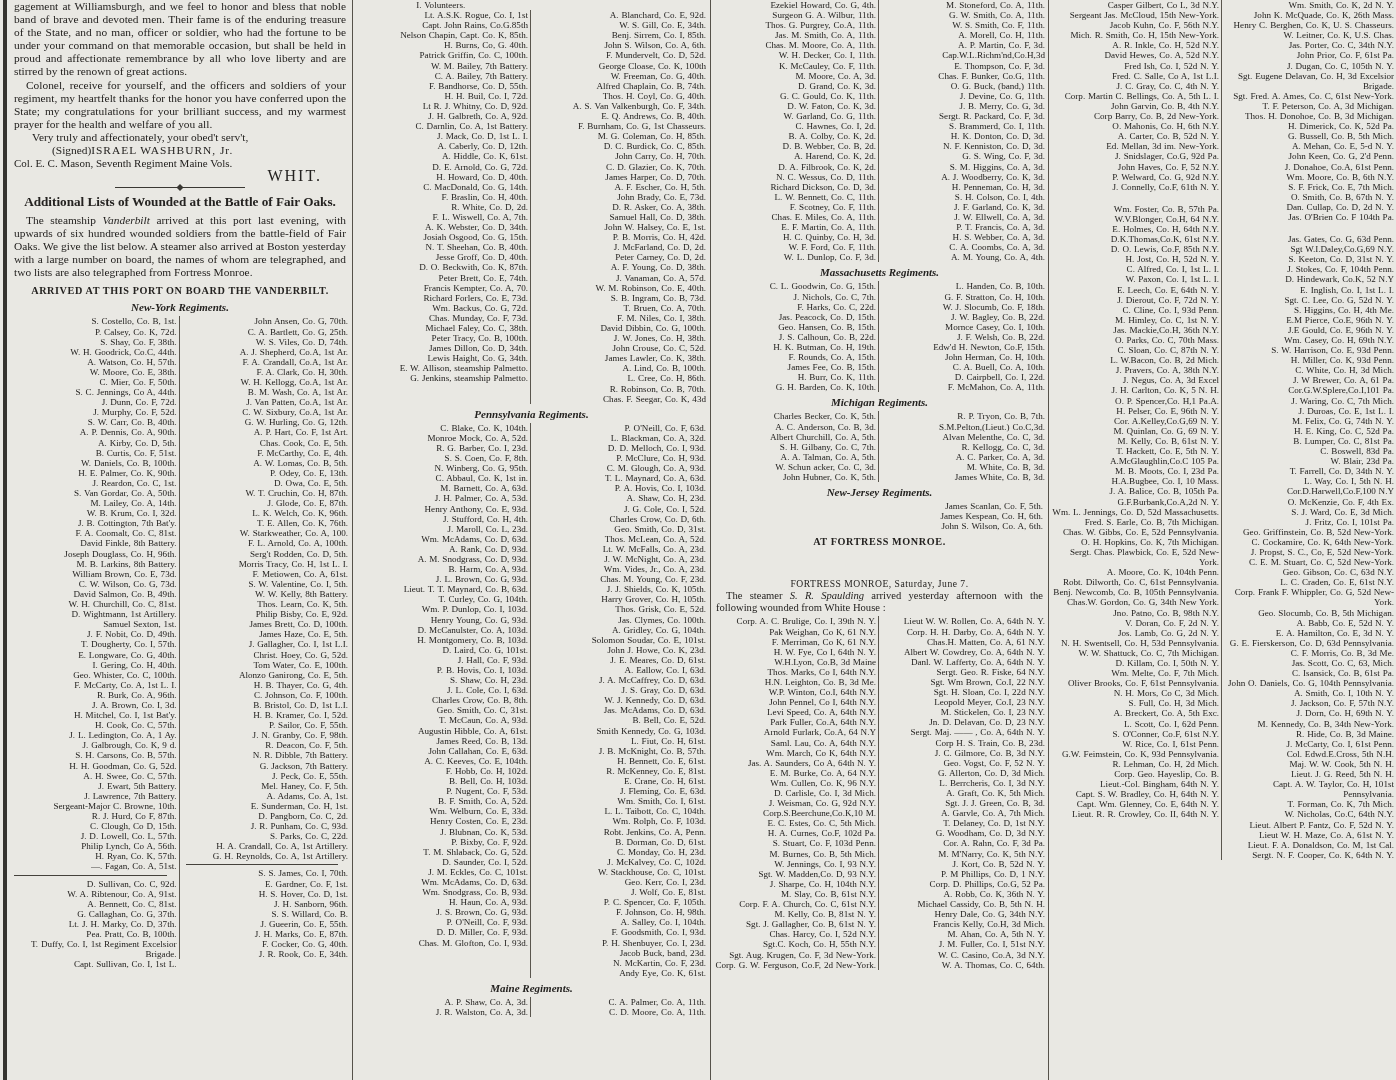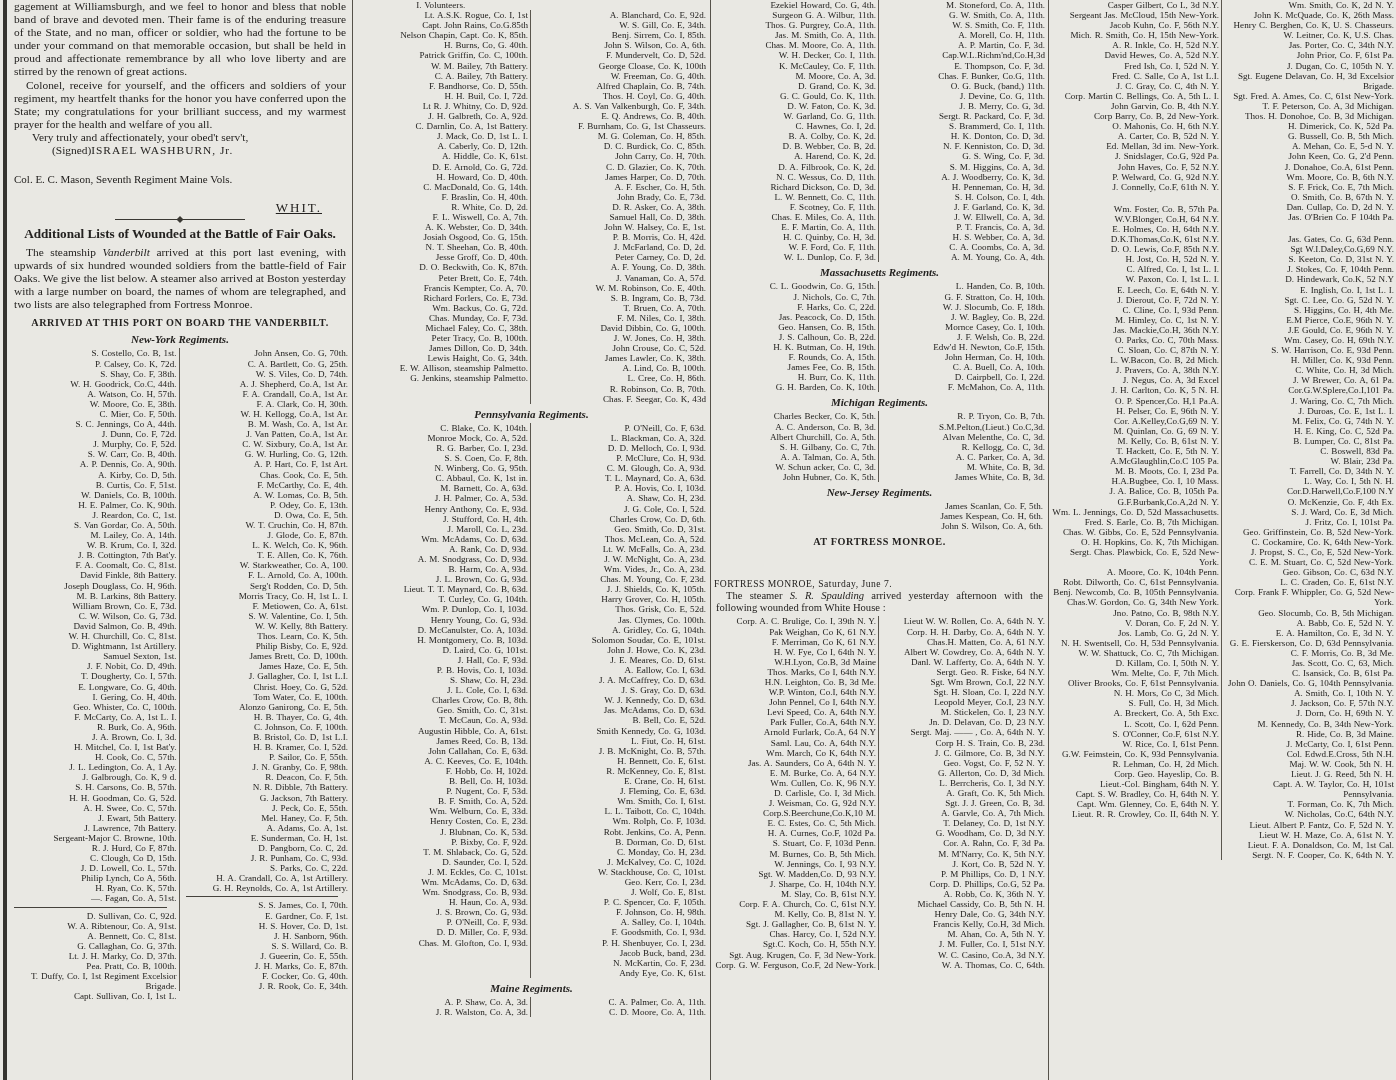--- a/index.html
+++ b/index.html
@@ -15,31 +15,31 @@
   #col1 { left:12px;  width:336px; }
   #col2 { left:357px; width:349px; }
   #col3 { left:714px; width:331px; }
   #col4 { left:1051px; width:343px; }
 
   .prose { font-size:11.4px; line-height:13.1px; text-align:justify; margin:0 2px; }
   .prose.indent { text-indent:12px; }
   .sig-closing { font-size:11.4px; line-height:13px; text-indent:18px; margin:0 2px; }
   .sig-row { display:flex; font-size:11.4px; line-height:13px; padding:0 14px 0 40px; }
   .sig-name { font-weight:normal; letter-spacing:1px; }
-  .addressee { font-size:11px; line-height:13px; margin:16px 2px; }
-  .end-mark { text-align:right; font-size:13px; line-height:12px; padding-right:26px; letter-spacing:2px;text-decoration:underline; }
+  .addressee { font-size:11px; line-height:13px; margin:0 2px; }
+  .end-mark { text-align:right; font-size:16px; line-height:12px; padding-right:26px; letter-spacing:2px; }
 
   .divider { width:130px; margin:5px auto 6px; border-top:1px solid #3a3833; position:relative; }
   .divider:after { content:""; position:absolute; left:50%; top:-3px; width:5px; height:5px; transform:translateX(-50%) rotate(45deg); background:#3a3833; }
 
   .article-title { font-weight:bold; font-size:13.2px; line-height:15px; text-align:center; margin:4px 6px 5px; }
   .arrived-head { font-weight:bold; font-size:10.2px; line-height:13px; text-align:center; letter-spacing:.6px; margin:5px 4px 2px; }
   .section-head { font-style:italic; font-weight:bold; font-size:11px; line-height:12px; text-align:center; margin:4px 0 3px; }
   .fm-head { font-weight:bold; font-size:10.2px; letter-spacing:.6px; text-align:center; margin:5px 0 2px; }
-  .fm-dateline { font-size:9.6px; line-height:11px;margin-top:31px; }
+  .fm-dateline { font-size:9.6px; text-align:center; line-height:11px;margin-top:31px; }
   .fm-dateline .sc { letter-spacing:.5px; }
   .fm-intro { font-size:10.6px; line-height:12px; text-align:justify; margin:1px 2px 2px; text-indent:10px; }
 
   .names { font-size:9.1px; line-height:10.1px; }
   .pair { display:flex; align-items:flex-start;text-align:right; }
   .half { flex:1 1 0; min-width:0; padding-right:2px; }
   .half + .half { border-left:1px solid #5a564e; padding-left:4px; padding-right:0; }
   .entry { padding-left:10px; text-indent:-10px; word-spacing:.5px; }
   .center-line { text-align:center; text-indent:0; padding-left:0; }
   .hrule { border-top:1px solid #45423c; margin:3px 10px 3px 2px; }

